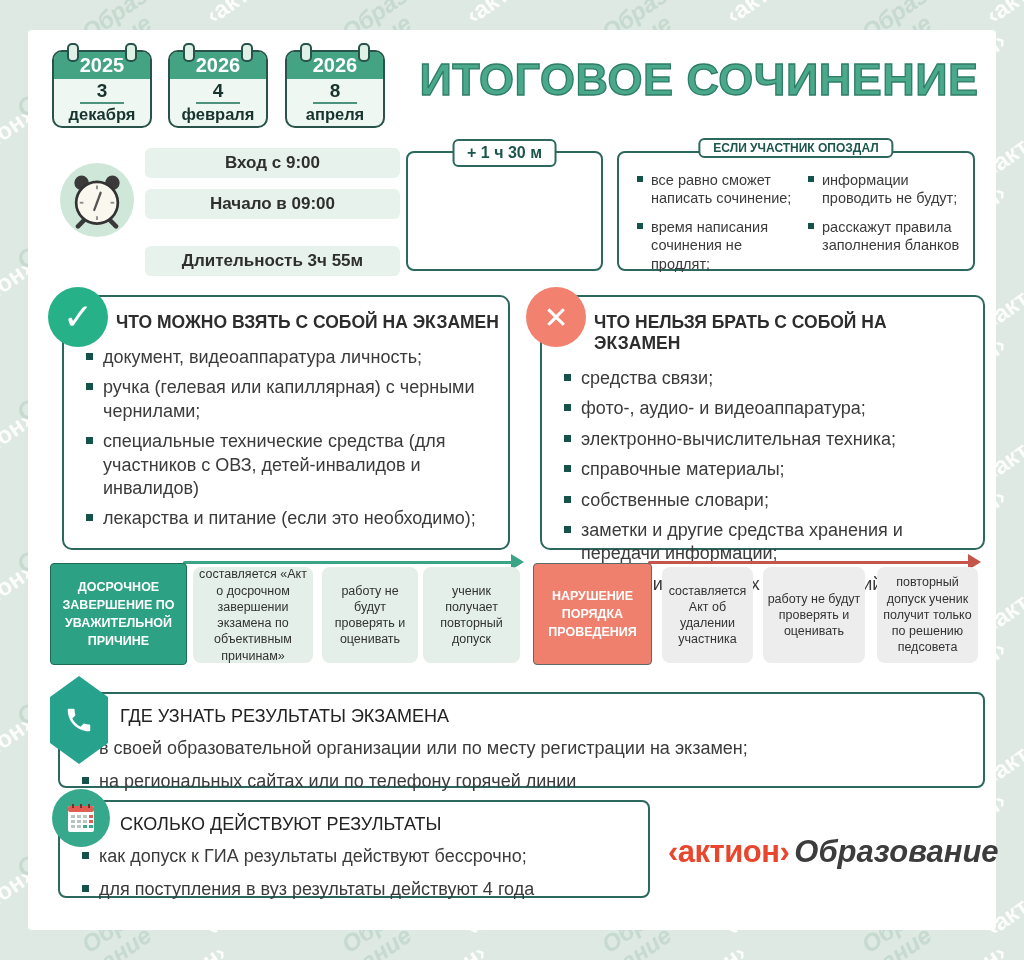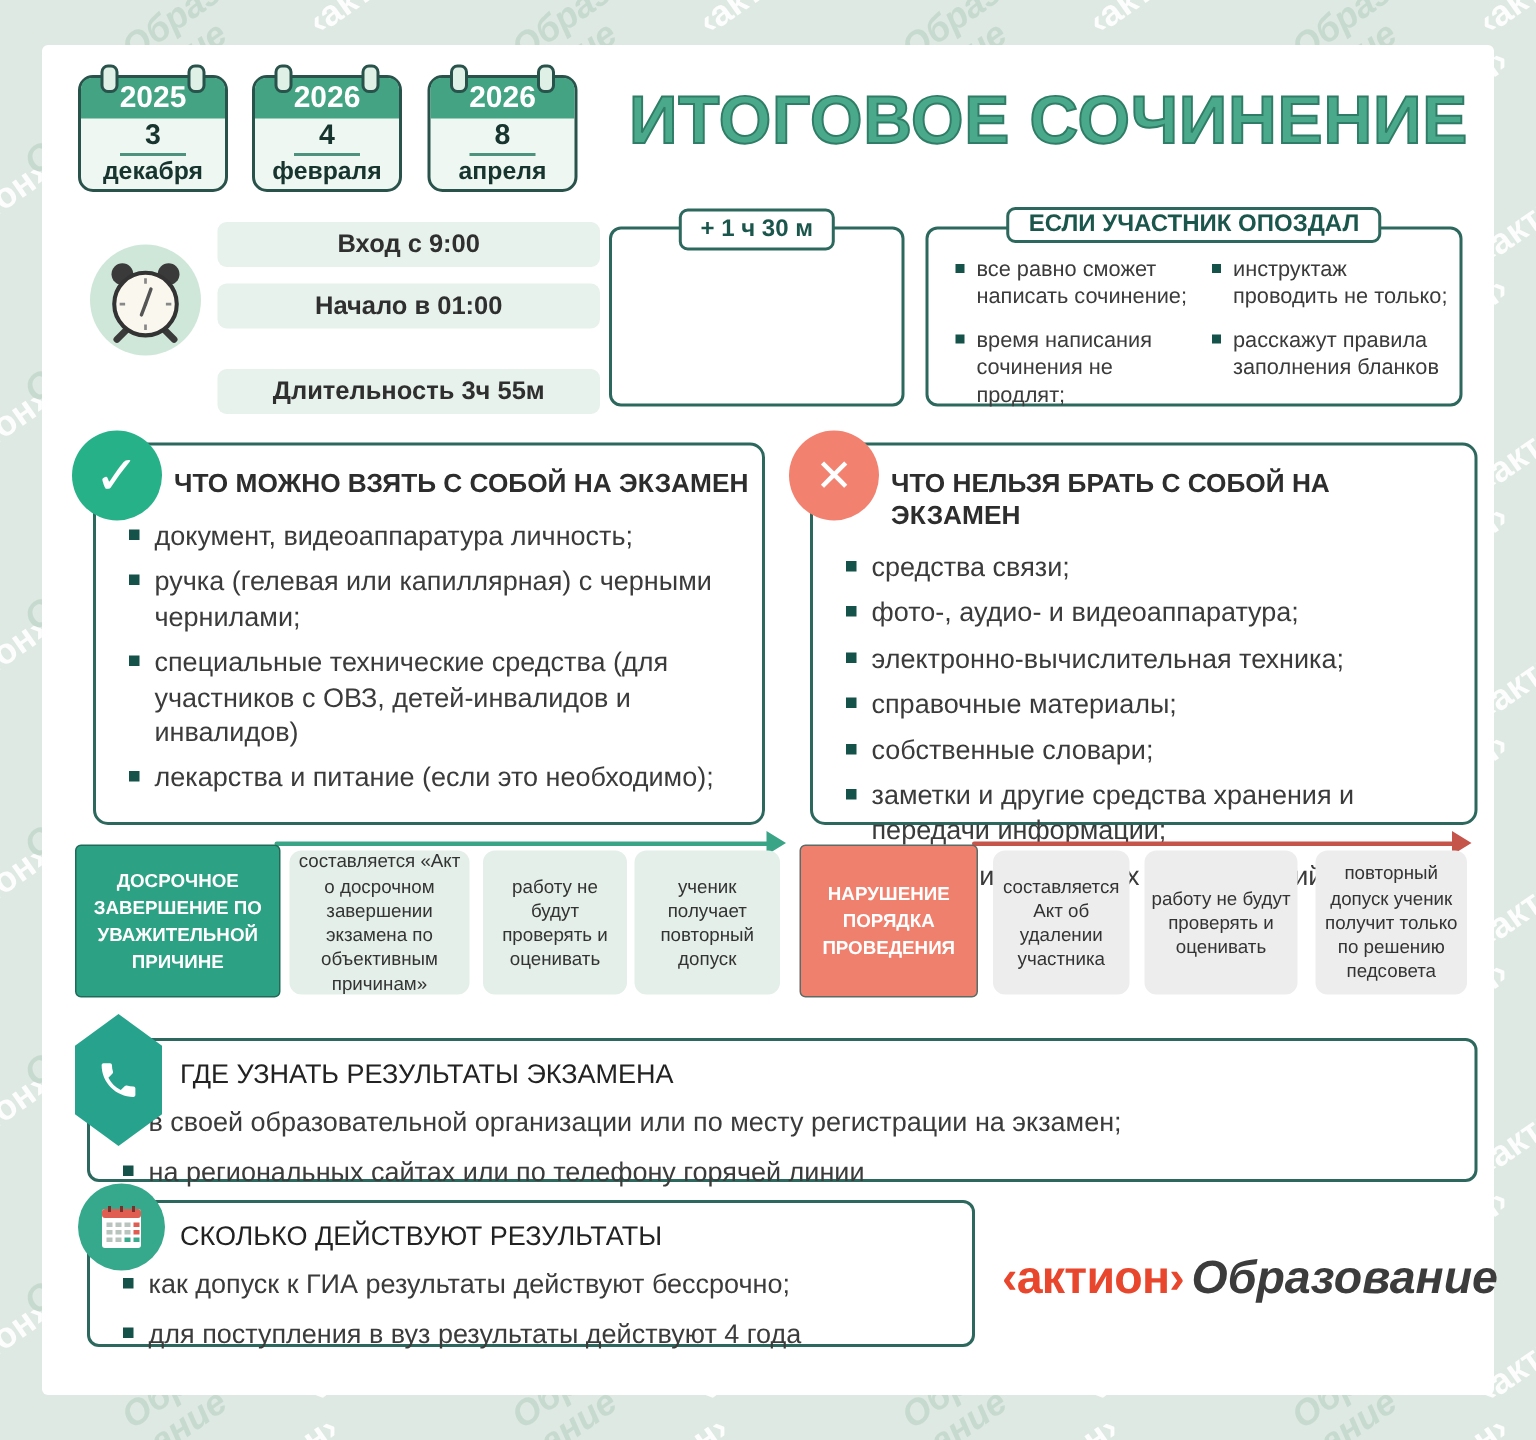--- a/index.html
+++ b/index.html
@@ -44,21 +44,21 @@
   
   .tealbox{position:absolute;background:#fff;border:2px solid #2c685d;box-sizing:border-box;}
   .chip-label{position:absolute;left:50%;transform:translateX(-50%);background:#fff;
               border:2px solid #2c685d;border-radius:6px;padding:1px 13px;white-space:nowrap;
               font-weight:bold;color:#1b564c;}
   .extra-box{left:378px;top:121px;width:197px;height:120px;border-radius:8px;
              display:flex;align-items:center;justify-content:center;text-align:center;
              font-size:16.5px;color:#3f3f3f;line-height:1.4;padding:14px 12px 4px;}
   .extra-badge{top:-14px;font-size:16px;}
   .late-box{left:589px;top:121px;width:358px;height:120px;border-radius:8px;}
-  .late-badge{top:-15px;font-size:16px;}
+  .late-badge{top:-15px;font-size:12px;}
   .late-cols{display:flex;gap:14px;padding:18px 8px 4px 18px;}
   .late-col{width:50%;}
   
   .itembox{top:265px;height:255px;border-radius:10px;}
   .allowed-box{left:34px;width:448px;}
   .forbidden-box{left:512px;width:445px;}
   .round-ic{position:absolute;left:-16px;top:-10px;width:60px;height:60px;border-radius:50%;
             display:flex;align-items:center;justify-content:center;color:#fff;z-index:2;}
   .check-ic{background:#26b189;font-size:36px;font-weight:bold;}
   .cross-ic{background:#f28170;font-size:30px;font-weight:bold;}
@@ -266,21 +266,21 @@
       <circle cx="32" cy="35" r="23" fill="#faf7ef" stroke="#333" stroke-width="3"></circle>
       <line x1="32" y1="16" x2="32" y2="20" stroke="#888" stroke-width="2"></line>
       <line x1="32" y1="50" x2="32" y2="54" stroke="#888" stroke-width="2"></line>
       <line x1="13" y1="35" x2="17" y2="35" stroke="#888" stroke-width="2"></line>
       <line x1="47" y1="35" x2="51" y2="35" stroke="#888" stroke-width="2"></line>
       <line x1="32" y1="35" x2="36" y2="24" stroke="#555" stroke-width="2.5" stroke-linecap="round"></line>
       <line x1="32" y1="35" x2="29" y2="43" stroke="#555" stroke-width="2.5" stroke-linecap="round"></line>
     </svg>
   </div>
   <div class="chip" style="top:118px">Вход с 9:00</div>
-  <div class="chip" style="top:159px">Начало в 01:00</div>
+  <div class="chip" style="top:159px">Начало в 09:00</div>
   <div class="chip" style="top:216px">Длительность 3ч 55м</div>
 
   <div class="tealbox extra-box">
     <div class="chip-label extra-badge">+ 1 ч 30 м</div>
   </div>
 
   <div class="tealbox late-box">
     <div class="chip-label late-badge">ЕСЛИ УЧАСТНИК ОПОЗДАЛ</div>
     <div class="late-cols">
       <div class="late-col">
@@ -289,21 +289,21 @@
             <span>все равно сможет написать сочинение;</span>
           </div>
           <div class="li-sm">
             <span class="sq"></span>
             <span>время написания сочинения не продлят;</span>
           </div>
         </div>
       <div class="late-col">
           <div class="li-sm">
             <span class="sq"></span>
-            <span>инструктаж проводить не только;</span>
+            <span>информации проводить не будут;</span>
           </div>
           <div class="li-sm">
             <span class="sq"></span>
             <span>расскажут правила заполнения бланков</span>
           </div>
         </div>
     </div>
   </div>
 
   <div class="tealbox itembox allowed-box">

